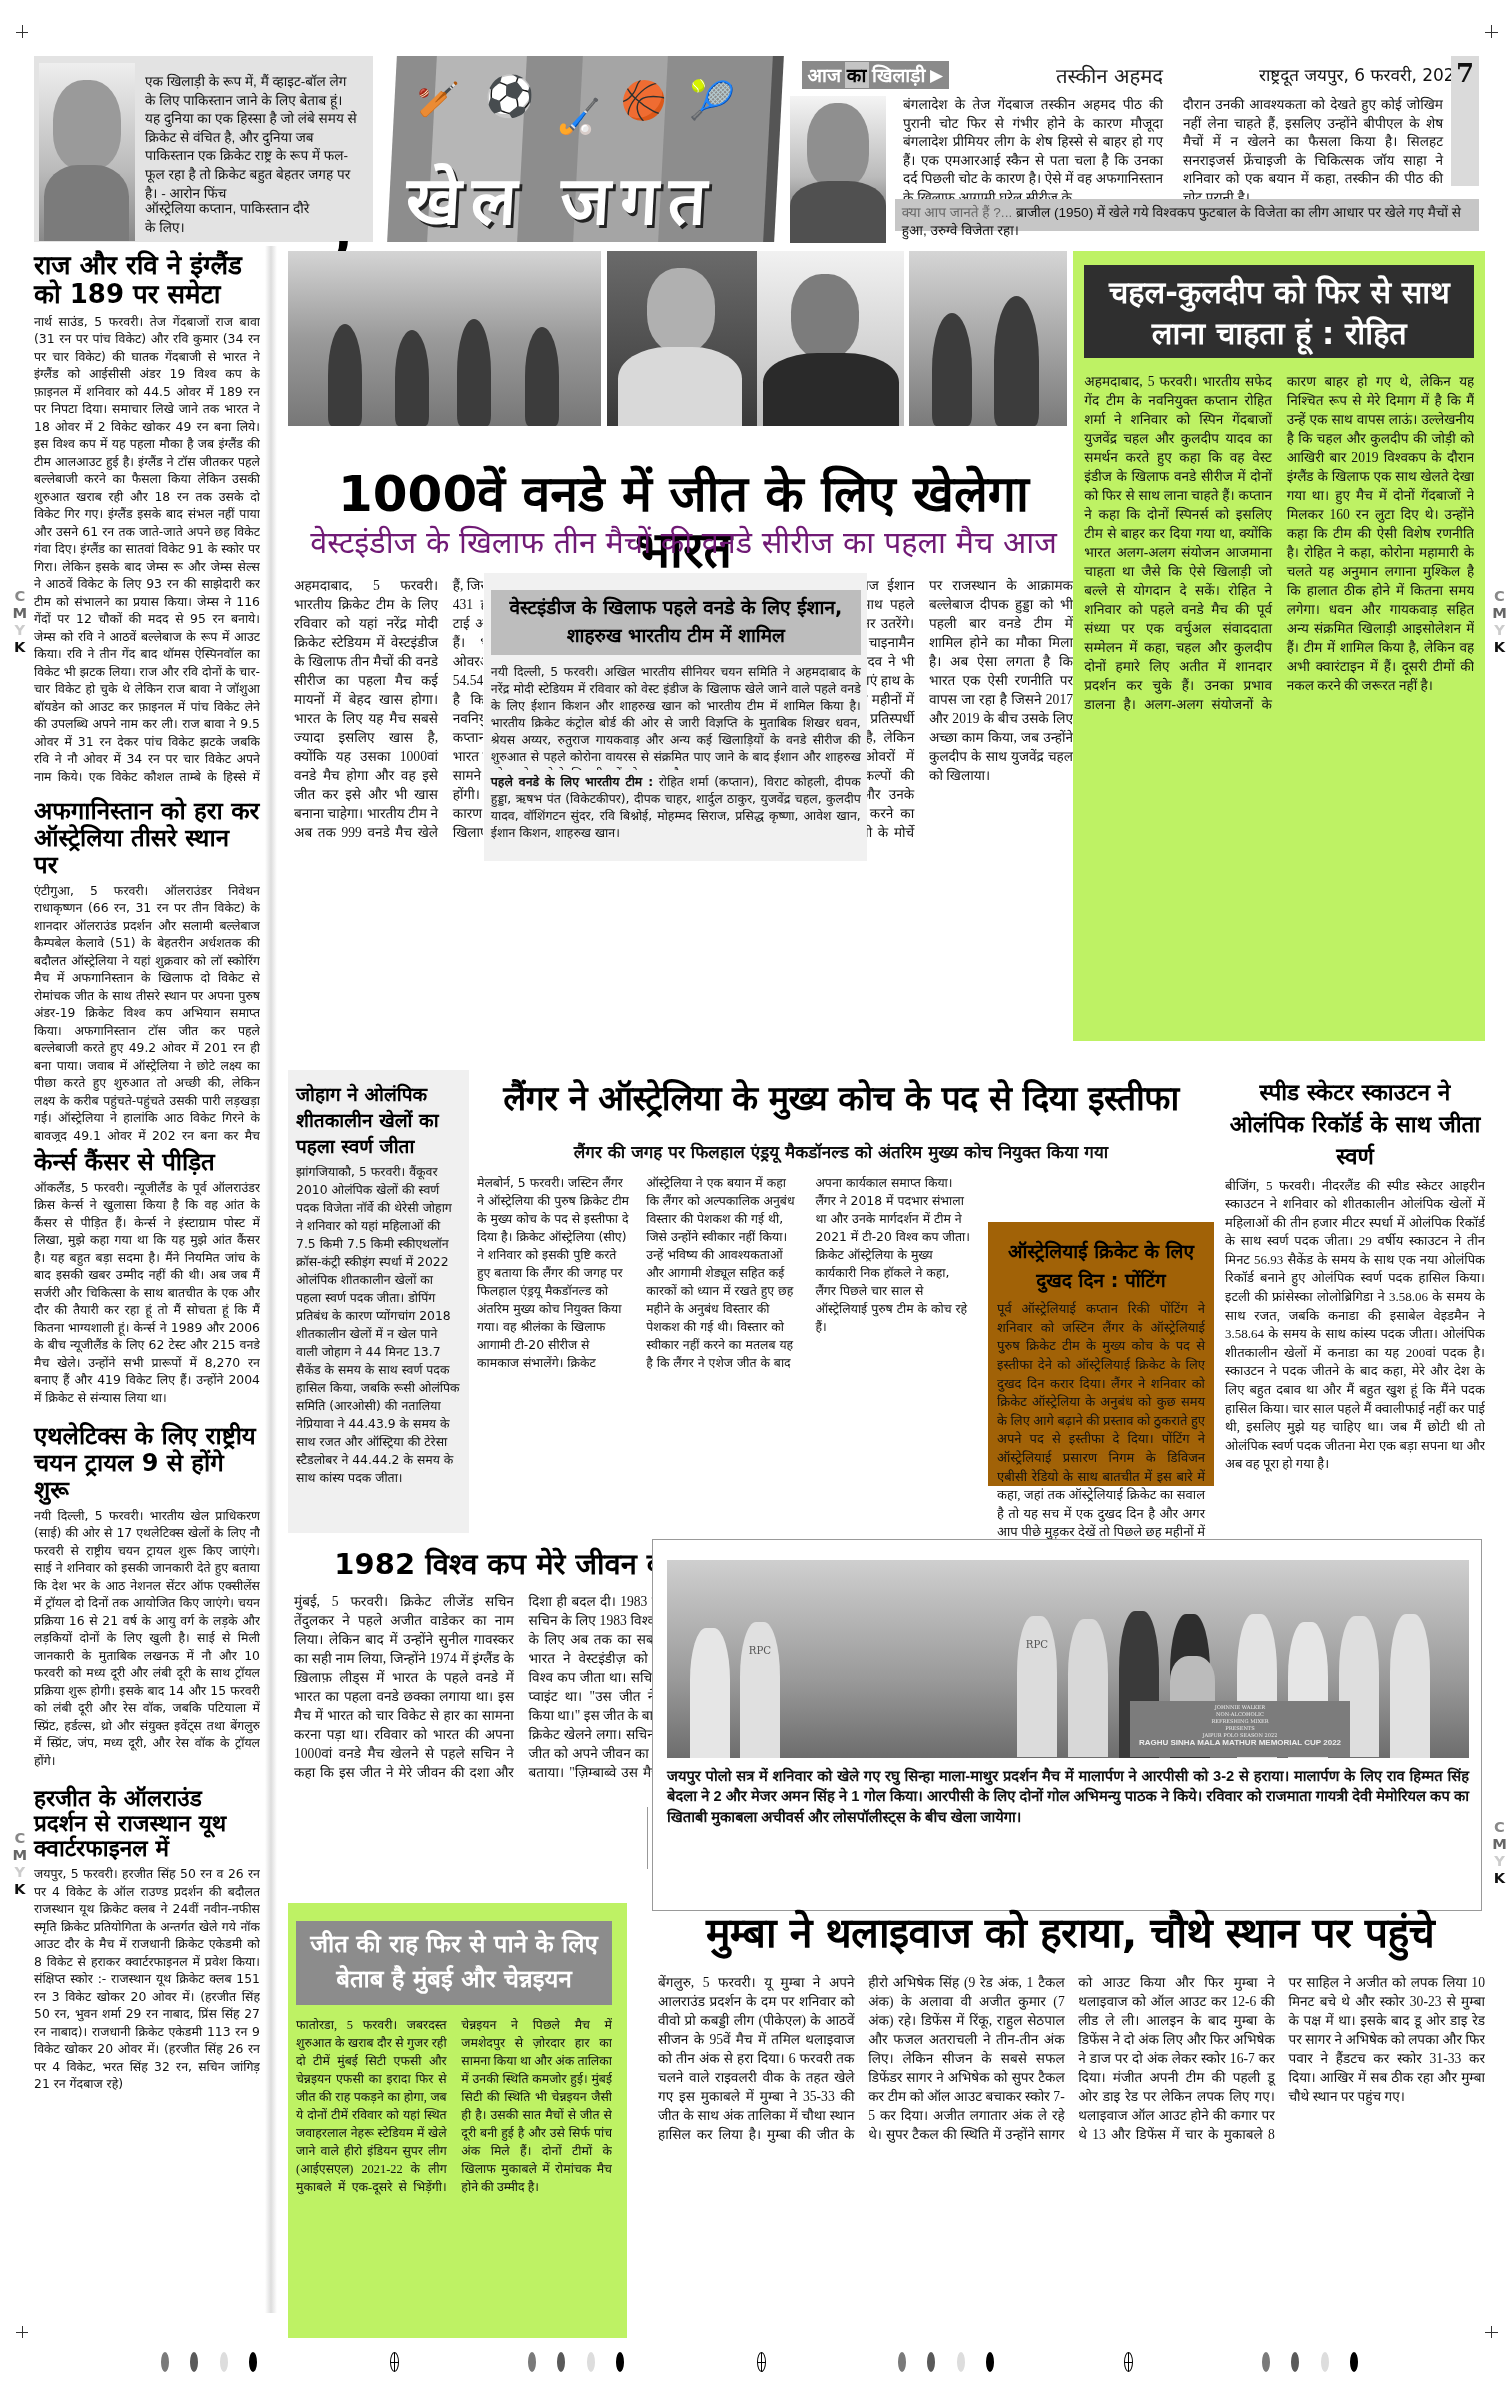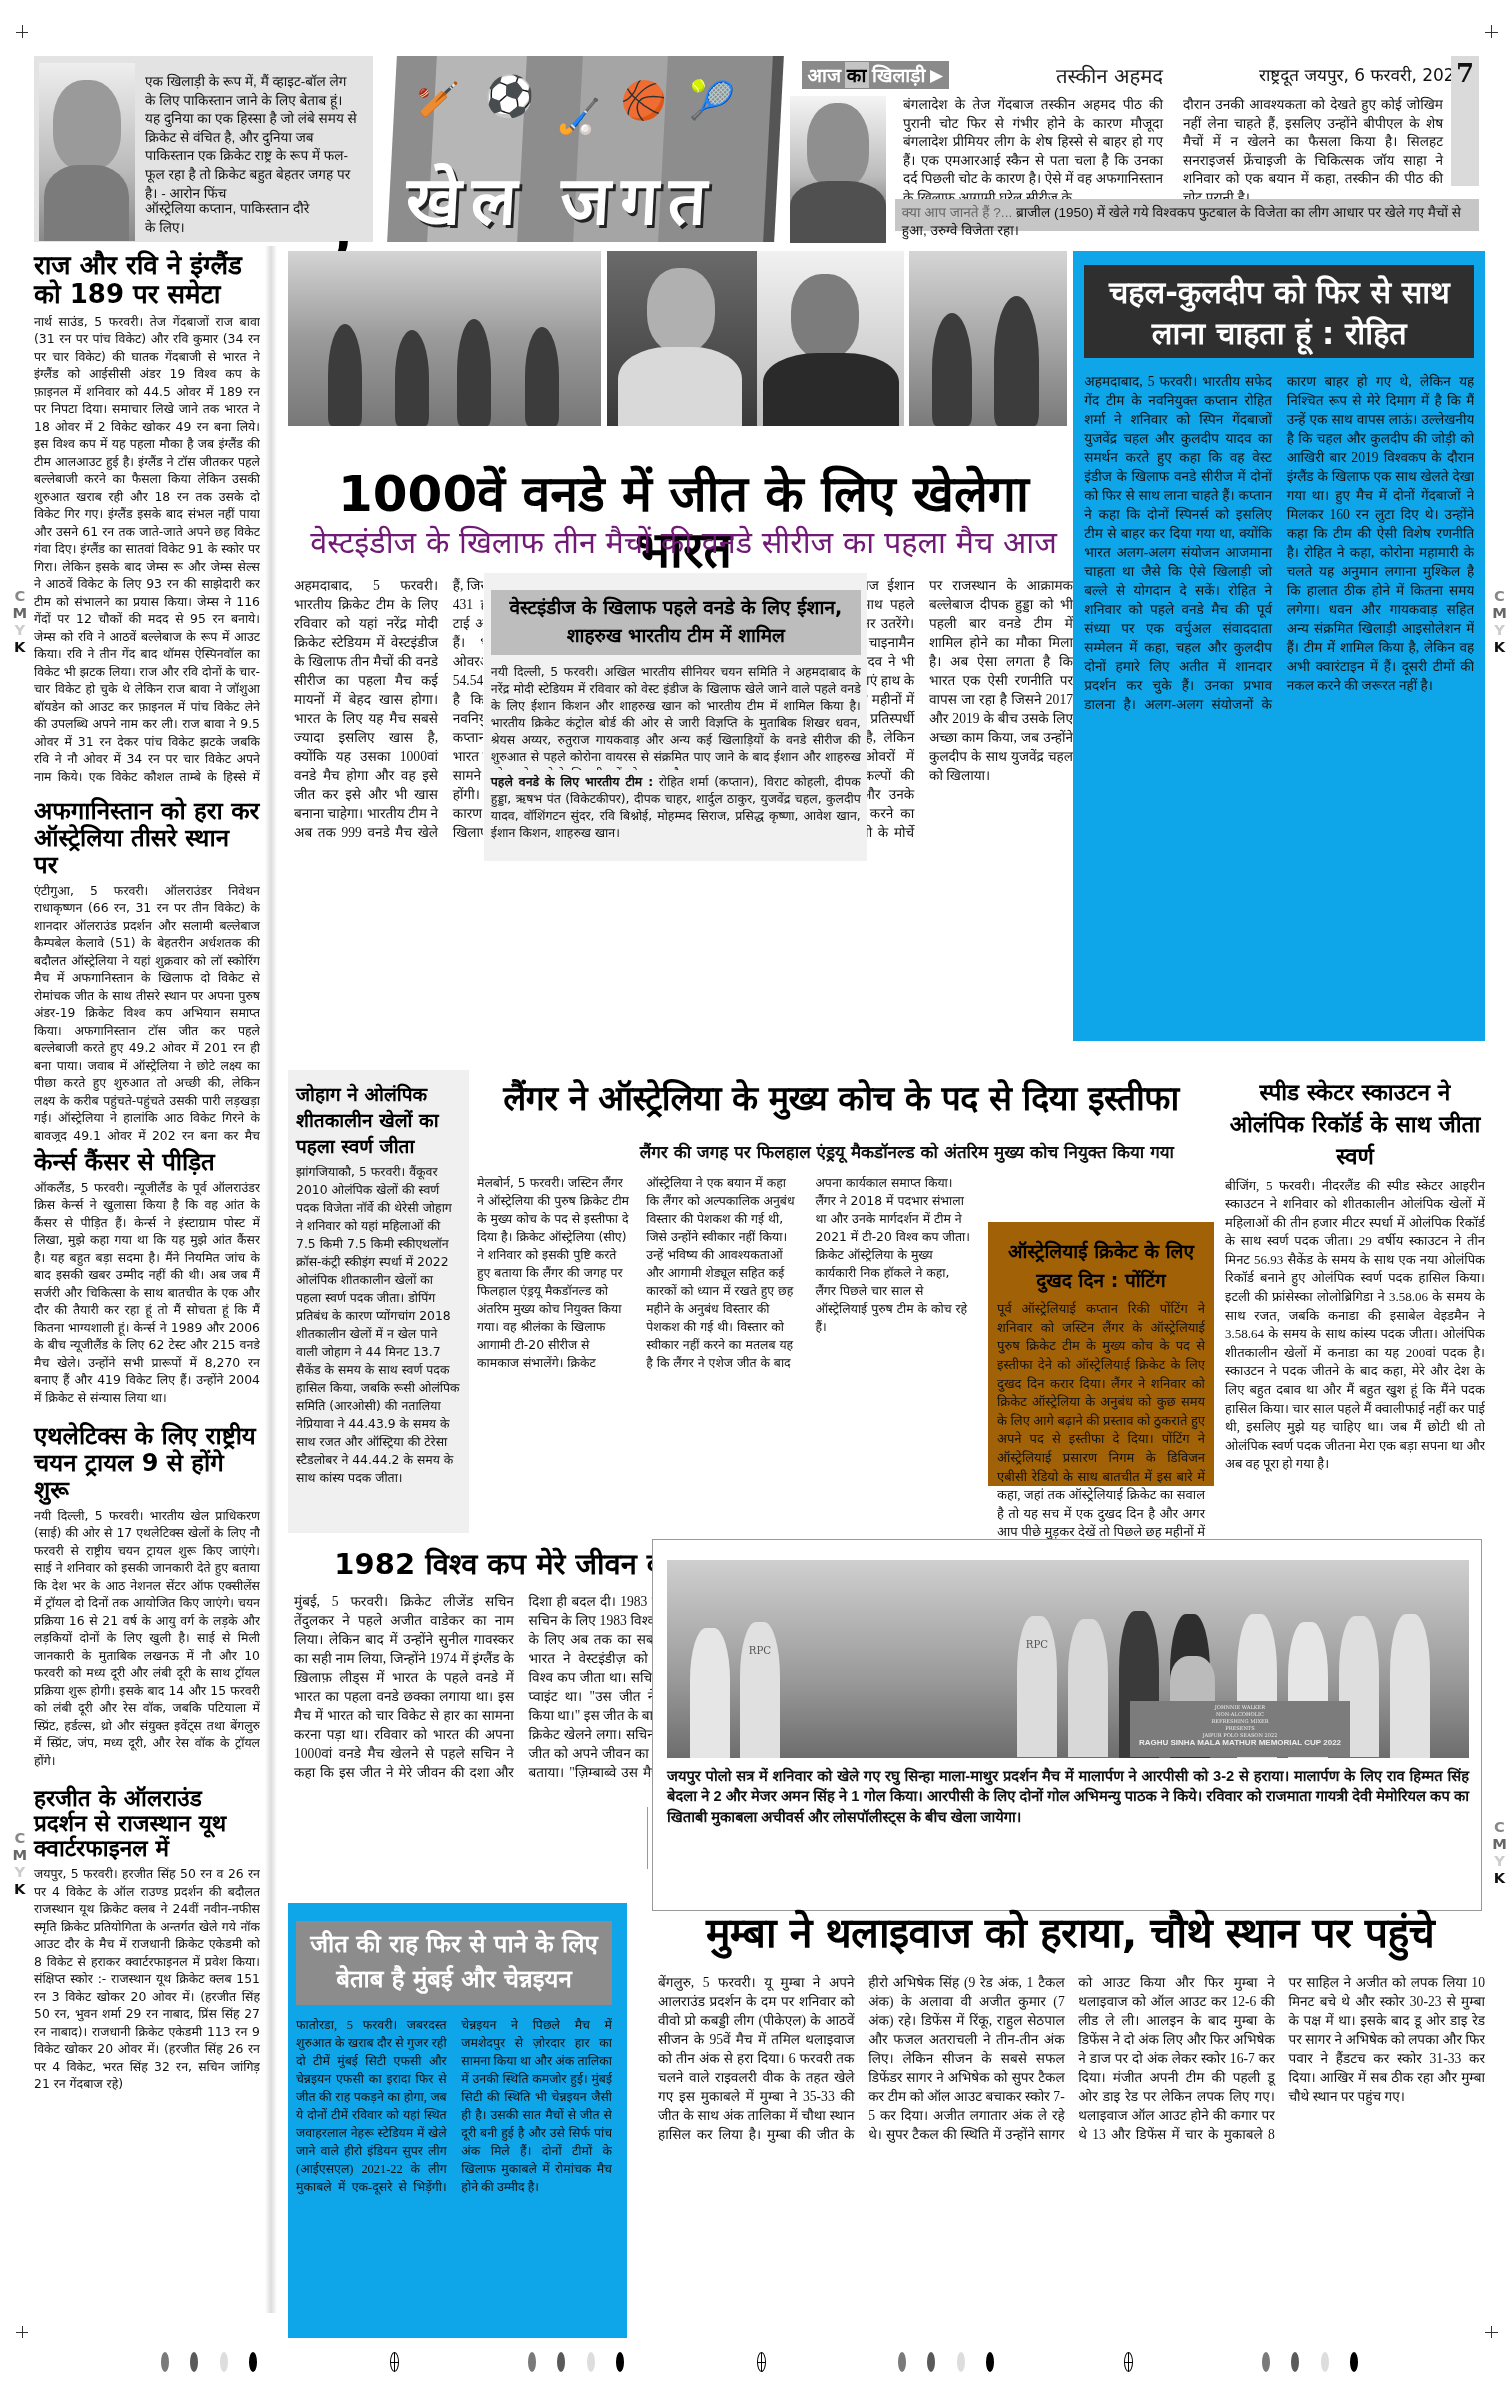--- a/index.html
+++ b/index.html
@@ -10,21 +10,21 @@
   .body-text.narrow{font-family:Liberation Serif, serif;font-size:13.6px;line-height:19px}
   .cols2{column-count:2;column-gap:14.7px}
   .cols4{column-count:4;column-gap:13.6px}
   .hl{font-family:"DejaVu Sans",sans-serif;font-weight:bold;color:#000;line-height:1.12}
   .reg{width:12.4px;height:12.4px;border-left:0.6px solid #333;position:absolute}
   .reg:after{content:"";position:absolute;left:-6.8px;top:6.2px;width:12.4px;border-top:0.6px solid #333}
   .cmyk{position:absolute;font-family:"DejaVu Sans",sans-serif;font-weight:bold;font-size:14.7px;line-height:17px;text-align:center;width:17px}
   .photo{position:absolute;background:linear-gradient(160deg,#cfcfcf 0%,#8a8a8a 40%,#5a5a5a 70%,#a8a8a8 100%);overflow:hidden}
   .photo .ph-fig{position:absolute;bottom:0;border-radius:50% 50% 10% 10%;background:#3c3c3c}
   .divider-v{position:absolute;width:1.1px;background:#999}
-  .shaded{background:#0ea5e9}
+  .shaded{background:#bef264}
   .gray-box{background:#bdbdbd}
   .dark-box{background:#2f2f2f;color:#fff}
   .swatch{position:absolute;width:8px;height:20.3px;border-radius:50%}
   .target{position:absolute;width:9px;height:20.3px;border:1.1px solid #000;border-radius:50%}
   .target:before{content:"";position:absolute;left:0;right:0;top:8.5px;border-top:1.1px solid #000}
   .target:after{content:"";position:absolute;top:0;bottom:0;left:2.8px;border-left:1.1px solid #000}
 </style>
 </head>
 <body>
 
@@ -161,21 +161,21 @@
     <span>रोहित शर्मा (कप्तान), विराट कोहली, दीपक हुड्डा, ऋषभ पंत (विकेटकीपर), दीपक चाहर, शार्दुल ठाकुर, युजवेंद्र चहल, कुलदीप यादव, वॉशिंगटन सुंदर, रवि बिश्नोई, मोहम्मद सिराज, प्रसिद्ध कृष्णा, आवेश खान, ईशान किशन, शाहरुख खान।</span>
   </div>
 </div>
 
 <div class="abs" style="left:288px;top:1070px;width:181px;height:463px;background:#f0f0f0">
   <div class="hl" style="padding:11.3px 8px 3.4px;font-size:19px;line-height:26px">जोहाग ने ओलंपिक शीतकालीन खेलों का पहला स्वर्ण जीता</div>
   <div class="body-text" style="padding:0 8px;height:361px;font-size:12.4px;line-height:18px;text-align:left">झांगजियाकौ, 5 फरवरी। वैंकूवर 2010 ओलंपिक खेलों की स्वर्ण पदक विजेता नॉर्वे की थेरेसी जोहाग ने शनिवार को यहां महिलाओं की 7.5 किमी 7.5 किमी स्कीएथलॉन क्रॉस-कंट्री स्कीइंग स्पर्धा में 2022 ओलंपिक शीतकालीन खेलों का पहला स्वर्ण पदक जीता। डोपिंग प्रतिबंध के कारण प्योंगचांग 2018 शीतकालीन खेलों में न खेल पाने वाली जोहाग ने 44 मिनट 13.7 सैकेंड के समय के साथ स्वर्ण पदक हासिल किया, जबकि रूसी ओलंपिक समिति (आरओसी) की नतालिया नेप्रियावा ने 44.43.9 के समय के साथ रजत और ऑस्ट्रिया की टेरेसा स्टैडलोबर ने 44.44.2 के समय के साथ कांस्य पदक जीता।</div>
 </div>
 
 <div class="abs hl" style="left:474px;top:1076px;width:734px;font-size:34px;line-height:45px;text-align:center;letter-spacing:-0.6px">लैंगर ने ऑस्ट्रेलिया के मुख्य कोच के पद से दिया इस्तीफा</div>
-<div class="abs" style="left:508px;top:1141px;width:666px;font-weight:bold;font-size:17px;line-height:22.6px;text-align:right">लैंगर की जगह पर फिलहाल एंड्रयू मैकडॉनल्ड को अंतरिम मुख्य कोच नियुक्त किया गया</div>
+<div class="abs" style="left:508px;top:1141px;width:666px;font-weight:bold;font-size:17px;line-height:22.6px;text-align:center">लैंगर की जगह पर फिलहाल एंड्रयू मैकडॉनल्ड को अंतरिम मुख्य कोच नियुक्त किया गया</div>
 <div class="abs body-text" style="left:477px;top:1174px;width:494px;height:350px;column-count:3;column-gap:13.6px;font-size:12.4px;line-height:18px;text-align:left">मेलबोर्न, 5 फरवरी। जस्टिन लैंगर ने ऑस्ट्रेलिया की पुरुष क्रिकेट टीम के मुख्य कोच के पद से इस्तीफा दे दिया है। क्रिकेट ऑस्ट्रेलिया (सीए) ने शनिवार को इसकी पुष्टि करते हुए बताया कि लैंगर की जगह पर फिलहाल एंड्रयू मैकडॉनल्ड को अंतरिम मुख्य कोच नियुक्त किया गया। वह श्रीलंका के खिलाफ आगामी टी-20 सीरीज से कामकाज संभालेंगे। क्रिकेट ऑस्ट्रेलिया ने एक बयान में कहा कि लैंगर को अल्पकालिक अनुबंध विस्तार की पेशकश की गई थी, जिसे उन्होंने स्वीकार नहीं किया। उन्हें भविष्य की आवश्यकताओं और आगामी शेड्यूल सहित कई कारकों को ध्यान में रखते हुए छह महीने के अनुबंध विस्तार की पेशकश की गई थी। विस्तार को स्वीकार नहीं करने का मतलब यह है कि लैंगर ने एशेज जीत के बाद अपना कार्यकाल समाप्त किया। लैंगर ने 2018 में पदभार संभाला था और उनके मार्गदर्शन में टीम ने 2021 में टी-20 विश्व कप जीता। क्रिकेट ऑस्ट्रेलिया के मुख्य कार्यकारी निक हॉकले ने कहा, लैंगर पिछले चार साल से ऑस्ट्रेलियाई पुरुष टीम के कोच रहे हैं।</div>
 
 <div class="abs" style="left:988px;top:1222px;width:226px;height:264px;background:#a16207">
   <div class="hl" style="padding:14.7px 9px 5.6px;font-size:19px;line-height:29px;text-align:center">ऑस्ट्रेलियाई क्रिकेट के लिए दुखद दिन : पोंटिंग</div>
   <div class="body-text narrow" style="padding:0 9px;height:265px;font-size:13px;line-height:18.6px">पूर्व ऑस्ट्रेलियाई कप्तान रिकी पोंटिंग ने शनिवार को जस्टिन लैंगर के ऑस्ट्रेलियाई पुरुष क्रिकेट टीम के मुख्य कोच के पद से इस्तीफा देने को ऑस्ट्रेलियाई क्रिकेट के लिए दुखद दिन करार दिया। लैंगर ने शनिवार को क्रिकेट ऑस्ट्रेलिया के अनुबंध को कुछ समय के लिए आगे बढ़ाने की प्रस्ताव को ठुकराते हुए अपने पद से इस्तीफा दे दिया। पोंटिंग ने ऑस्ट्रेलियाई प्रसारण निगम के डिविजन एबीसी रेडियो के साथ बातचीत में इस बारे में कहा, जहां तक ऑस्ट्रेलियाई क्रिकेट का सवाल है तो यह सच में एक दुखद दिन है और अगर आप पीछे मुड़कर देखें तो पिछले छह महीनों में क्रिकेट ऑस्ट्रेलिया ने ऑस्ट्रेलियाई क्रिकेट के कुछ बेहतरीन लोगों के साथ जिस तरह का बर्ताव किया है वह अच्छा नहीं है।</div>
 </div>
 
 <div class="abs" style="left:1225px;top:1076px;width:260px;height:463px">
   <div class="hl" style="font-size:22.6px;line-height:32px;text-align:center;margin-bottom:4.5px">स्पीड स्केटर स्काउटन ने ओलंपिक रिकॉर्ड के साथ जीता स्वर्ण</div>
   <div class="body-text narrow" style="height:350px;font-size:13px;line-height:18.6px">बीजिंग, 5 फरवरी। नीदरलैंड की स्पीड स्केटर आइरीन स्काउटन ने शनिवार को शीतकालीन ओलंपिक खेलों में महिलाओं की तीन हजार मीटर स्पर्धा में ओलंपिक रिकॉर्ड के साथ स्वर्ण पदक जीता। 29 वर्षीय स्काउटन ने तीन मिनट 56.93 सैकेंड के समय के साथ एक नया ओलंपिक रिकॉर्ड बनाने हुए ओलंपिक स्वर्ण पदक हासिल किया। इटली की फ्रांसेस्का लोलोब्रिगिडा ने 3.58.06 के समय के साथ रजत, जबकि कनाडा की इसाबेल वेइडमैन ने 3.58.64 के समय के साथ कांस्य पदक जीता। ओलंपिक शीतकालीन खेलों में कनाडा का यह 200वां पदक है। स्काउटन ने पदक जीतने के बाद कहा, मेरे और देश के लिए बहुत दबाव था और मैं बहुत खुश हूं कि मैंने पदक हासिल किया। चार साल पहले मैं क्वालीफाई नहीं कर पाई थी, इसलिए मुझे यह चाहिए था। जब मैं छोटी थी तो ओलंपिक स्वर्ण पदक जीतना मेरा एक बड़ा सपना था और अब वह पूरा हो गया है।</div>

